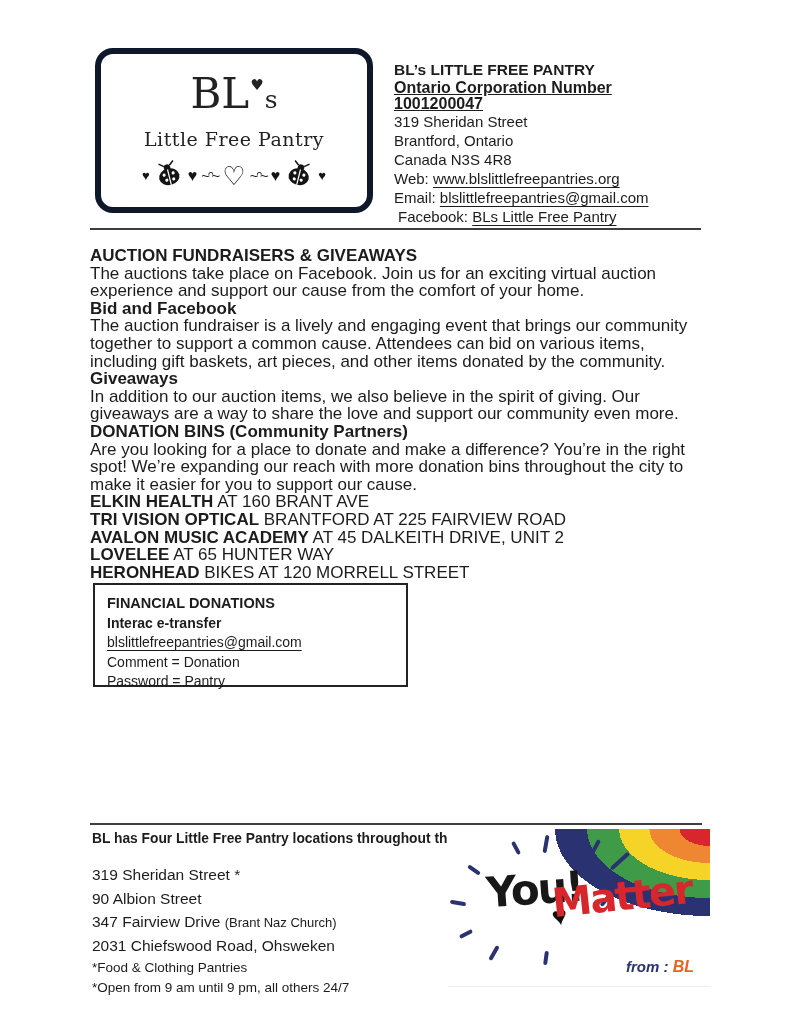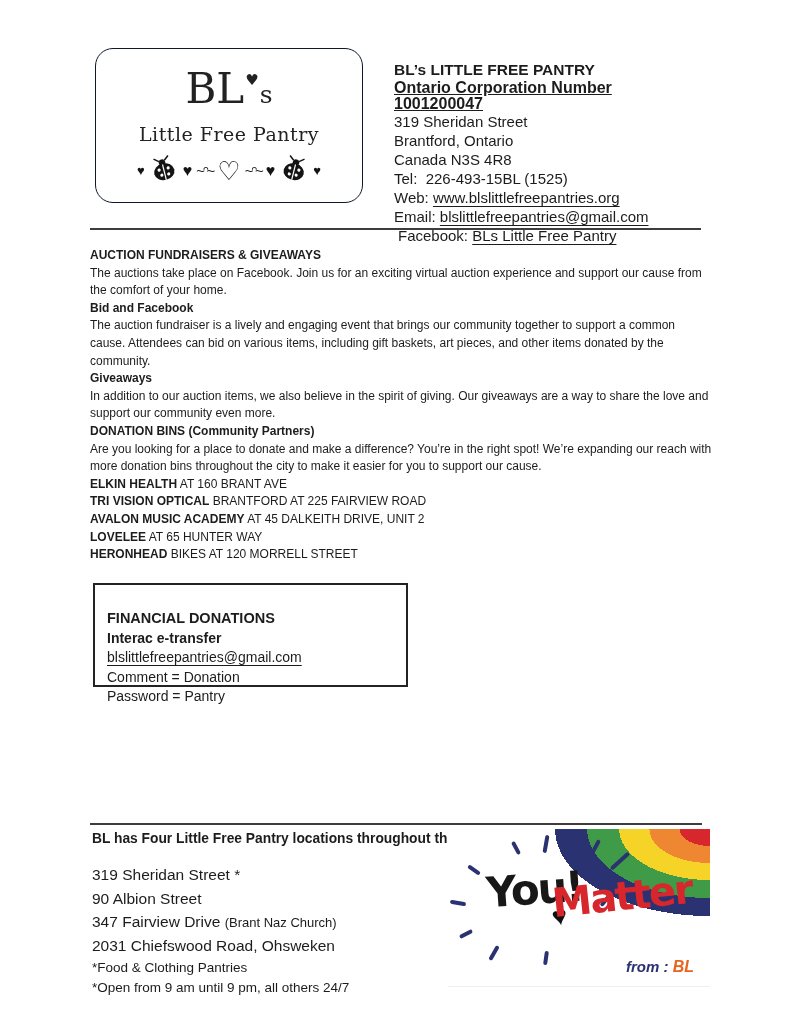--- a/index.html
+++ b/index.html
@@ -1,21 +1,21 @@
 <!DOCTYPE html>
 <html><head>
 <meta charset="utf-8">
 <style>
   html,body{margin:0;padding:0;background:#ffffff;}
   .page{position:relative;width:792px;height:1024px;background:#ffffff;overflow:hidden;
         font-family:"Liberation Sans",sans-serif;color:#1c1c1c;}
 
   
   .logo-box{position:absolute;left:95px;top:48px;width:266px;height:153px;
-            border:1px solid #0f172a;border-radius:18px;background:#fff;text-align:center;}
+            border:6px solid #0f172a;border-radius:18px;background:#fff;text-align:center;}
   .logo-bl{font-family:"DejaVu Serif",serif;font-size:42px;line-height:46px;margin-top:8px;color:#222;}
   .logo-bl .ap{font-size:15px;vertical-align:18px;margin:0 1px;}
   .logo-bl .s{font-size:25px;}
   .logo-title{font-family:"DejaVu Serif",serif;font-size:19px;line-height:32px;color:#222;letter-spacing:.5px;}
   .logo-decor{margin-top:5px;display:flex;align-items:center;justify-content:center;gap:4px;color:#141414;}
   .logo-decor .hrt{font-size:13px;line-height:13px;}
   .logo-decor .hrt.big{font-size:16px;}
   .logo-decor .openheart{font-size:26px;line-height:24px;}
   .logo-decor .swirl{font-size:15px;letter-spacing:-2px;color:#141414;}
   .ladybug{transform:rotate(-14deg);}
@@ -26,27 +26,27 @@
   .contact .corp{font-weight:bold;font-size:16px;line-height:16px;text-decoration:underline;}
   .contact .row{white-space:nowrap;}
   .contact .fb{padding-left:4px;}
   .ul{text-decoration:underline;text-decoration-thickness:1px;text-underline-offset:2.5px;color:#1c1c1c;}
 
   .divider{position:absolute;height:0;border-top:2px solid #3d3d3d;}
   .divider.d1{left:90px;top:228px;width:611px;}
   .divider.d2{left:90px;top:823px;width:612px;}
 
   
-  .body-text{position:absolute;left:90px;top:247px;width:622px;font-size:12px;line-height:17.6px;}
+  .body-text{position:absolute;left:90px;top:247px;width:622px;font-size:17px;line-height:17.6px;}
   .body-text div{margin:0;}
   .bh{font-weight:bold;}
   .partner-line b{font-weight:bold;}
 
   .fin-box{position:absolute;left:93px;top:583px;width:315px;height:104px;box-sizing:border-box;
-           border:2px solid #232323;padding:24px 12px 0 12px;font-size:14px;line-height:19.5px;}
+           border:2px solid #232323;padding:9px 12px 0 12px;font-size:14px;line-height:19.5px;}
   .fin-box .fh{font-weight:bold;font-size:14.5px;}
   .fin-box .fm{font-weight:bold;}
 
   
   .bottom-head{position:absolute;left:92px;top:831px;font-size:13.8px;font-weight:bold;width:420px;}
   .loc-list{position:absolute;left:92px;top:864px;font-size:15.5px;line-height:22.5px;width:360px;}
   .loc-list .note{font-size:13px;}
   .loc-foot{font-size:13.5px;line-height:20px;}
 
   
@@ -129,21 +129,20 @@
       <span class="hrt">♥</span>
     </div>
   </div>
 
   <div class="contact">
     <div class="org">BL’s LITTLE FREE PANTRY</div>
     <div class="corp">Ontario Corporation Number 1001200047</div>
     <div class="row">319 Sheridan Street</div>
     <div class="row">Brantford, Ontario</div>
     <div class="row">Canada N3S 4R8</div>
-    <div class="row"><span>Tel:</span>&nbsp; <span>226-493-15BL (1525)</span></div>
     <div class="row"><span>Web:</span> <span class="ul">www.blslittlefreepantries.org</span></div>
     <div class="row"><span>Email:</span> <span class="ul">blslittlefreepantries@gmail.com</span></div>
     <div class="row fb"><span>Facebook:</span> <span class="ul">BLs Little Free Pantry</span></div>
   </div>
 
   <div class="divider d1"></div>
 
   <div class="body-text">
     <div class="bh">AUCTION FUNDRAISERS &amp; GIVEAWAYS</div>
     <div>The auctions take place on Facebook. Join us for an exciting virtual auction experience and support our cause from the comfort of your home.</div>

